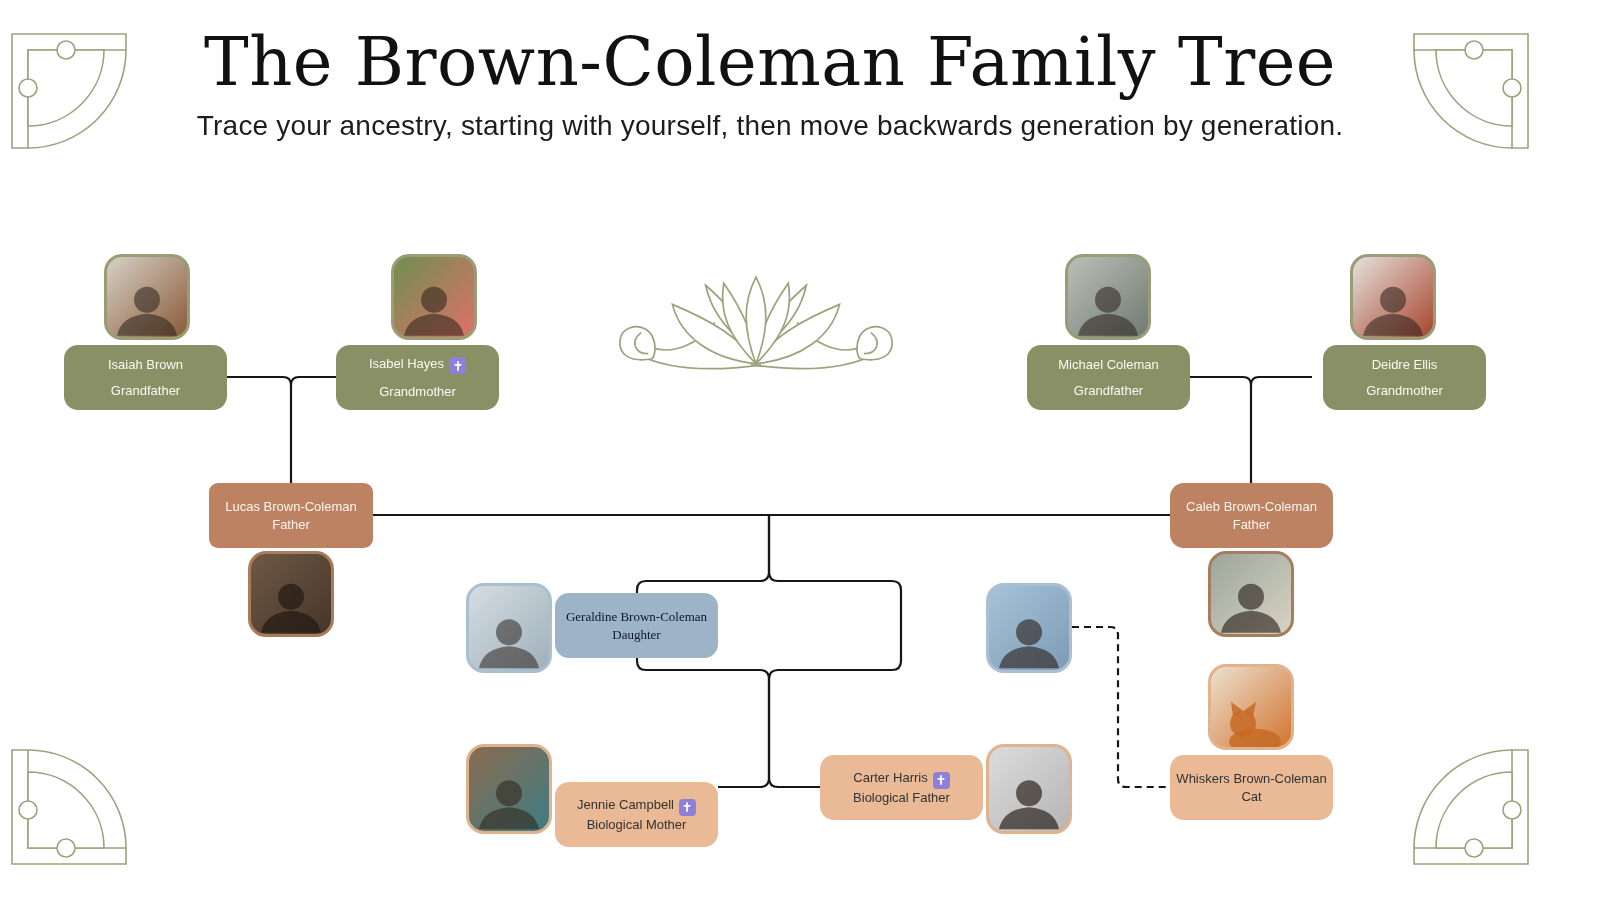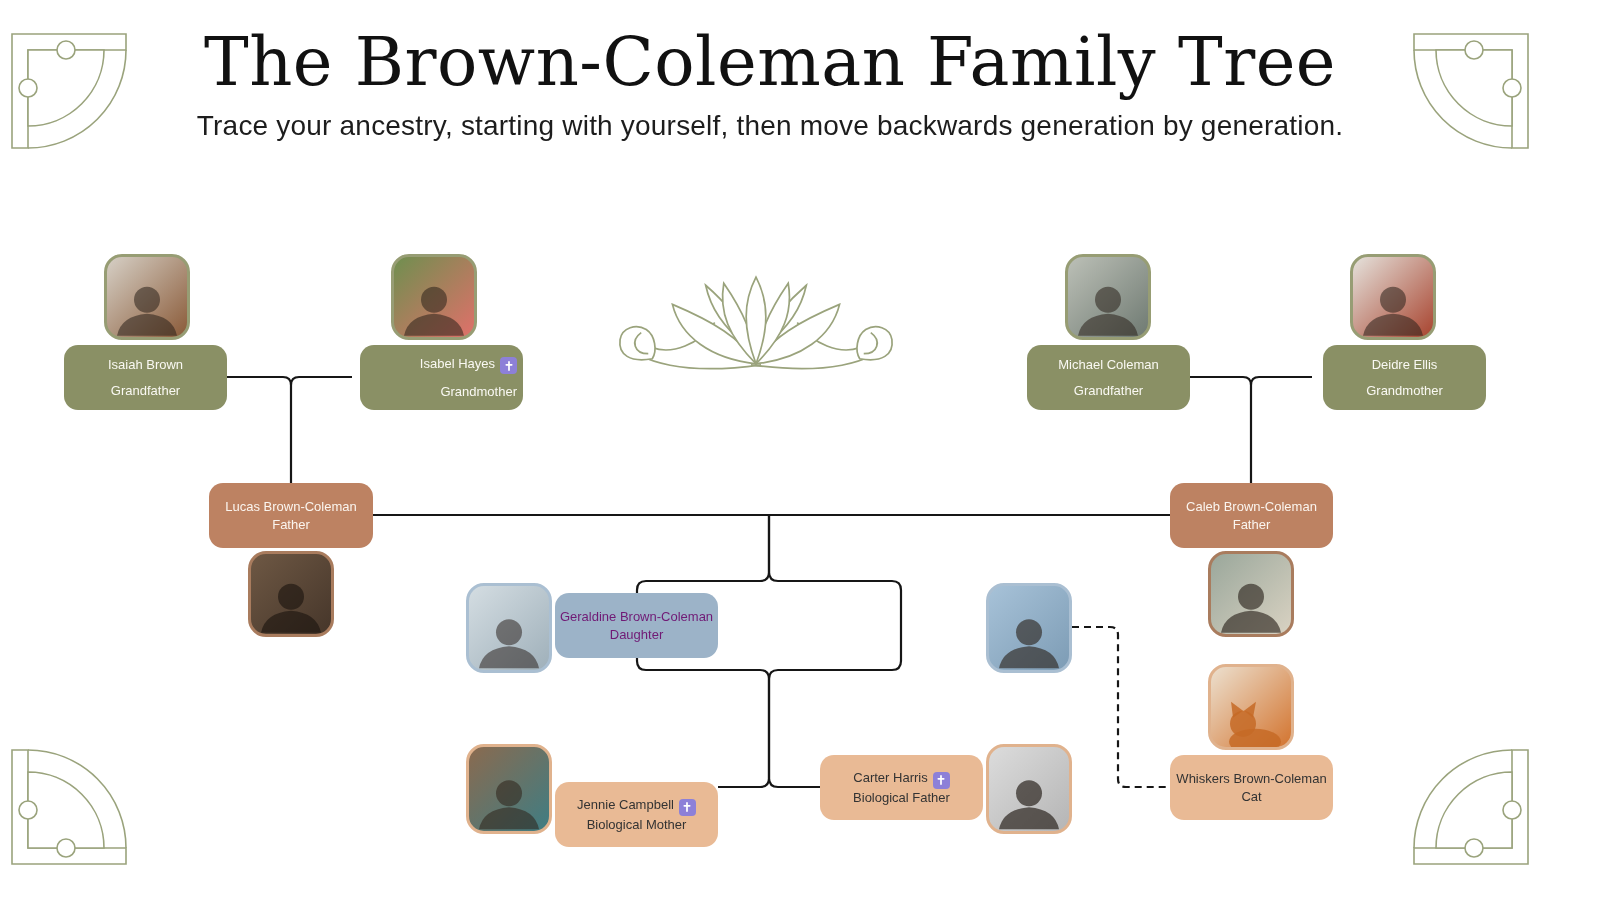--- a/index.html
+++ b/index.html
@@ -49,27 +49,27 @@
   .ph-carter{left:986px;top:744px;}
   .ph-whiskers{left:1208px;top:664px;}
   
   .pbox{
     position:absolute;width:163px;height:65px;border-radius:14px;z-index:2;
     display:flex;flex-direction:column;align-items:center;justify-content:center;
     text-align:center;font-size:13px;line-height:17.5px;padding:2px 6px;box-sizing:border-box;
   }
   .g-grand{background:var(--c-grandparent,#8a9065);color:#faf9f3;gap:9px;}
   .g-parent{background:var(--c-parent,#bd8262);color:#fbf5ef;}
-  .g-child{background:var(--c-child,#9cb3c8);color:#701a75;}
+  .g-child{background:var(--c-child,#9cb3c8);color:#0f172a;font-family:Liberation Serif, serif;}
   .g-bio{background:var(--c-biological,#e9ba95);color:#333333;}
   .bx-isaiah{left:64px;top:345px;}
-  .bx-isabel{left:360px;top:345px;align-items:flex-end;}
+  .bx-isabel{left:336px;top:345px;}
   .bx-michael{left:1027px;top:345px;}
   .bx-deidre{left:1312px;top:345px;margin-left:11px;}
-  .bx-lucas{left:209px;top:483px;width:164px;}
+  .bx-lucas{left:209px;top:483px;width:164px;border-radius:9px;}
   .bx-caleb{left:1170px;top:483px;}
   .bx-geraldine{left:555px;top:593px;}
   .bx-jerome{left:820px;top:593px;}
   .bx-jennie{left:555px;top:782px;}
   .bx-carter{left:820px;top:755px;}
   .bx-whiskers{left:1170px;top:755px;}
   .pname{white-space:nowrap;}
   .badge{
     display:inline-flex;width:17px;height:17px;border-radius:4px;margin-left:5px;
     background:var(--c-badge,#8d80d8);align-items:center;justify-content:center;

